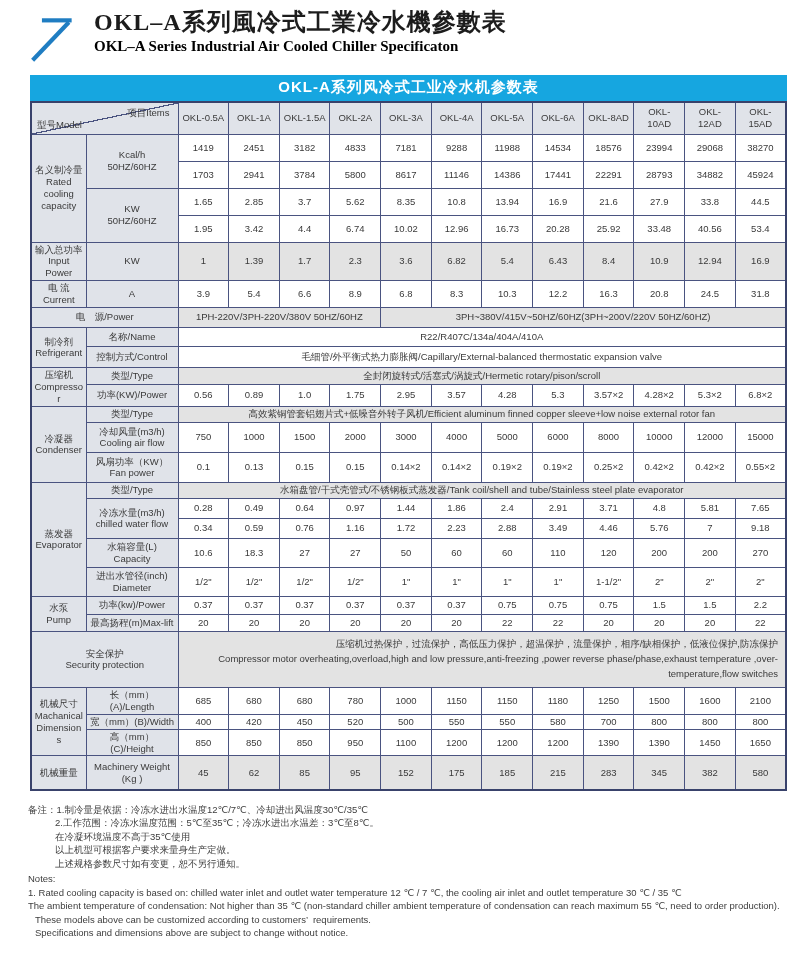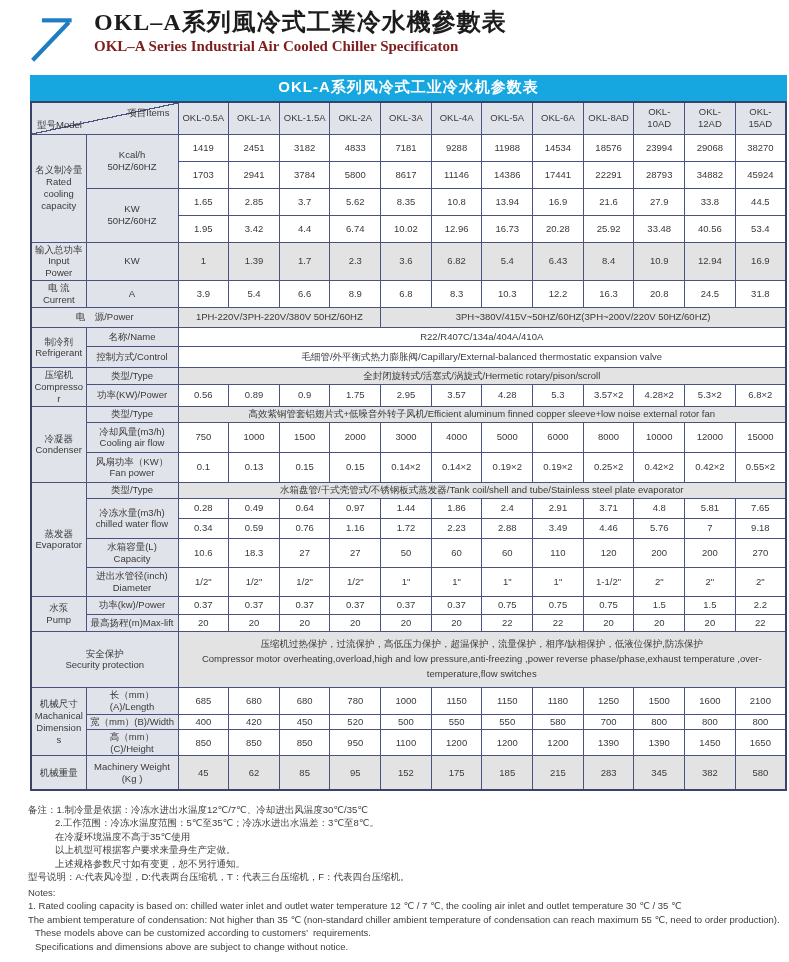--- a/index.html
+++ b/index.html
@@ -12,40 +12,40 @@
   html,body{margin:0;padding:0;}
   body{
     width:789px;height:962px;background:#ffffff;color:var(--ink);
     font-family:"Liberation Sans","DejaVu Sans",sans-serif;position:relative;overflow:hidden;
   }
   
   .hd{display:flex;align-items:flex-start;padding:8px 0 0 28px;}
   .hd .logo{width:52px;height:52px;flex:0 0 auto;margin-top:4px;}
   .hd .titles{margin-left:14px;font-family:Liberation Serif, serif;}
   .t-cn{font-size:24px;font-weight:bold;color:#1c1c1c;letter-spacing:1px;line-height:1.2;}
-  .t-en{font-size:15px;font-weight:bold;color:#7f1d1d;margin-top:1px;}
+  .t-en{font-size:15px;font-weight:bold;color:#000000;margin-top:1px;}
   
   .banner{
     margin:11px 0 0 30px;width:757px;background:var(--banner-bg);color:var(--banner-text);
     text-align:center;font-size:15px;font-weight:bold;padding:3px 0 4px 0;letter-spacing:1px;
   }
   
   table.spec{
     margin-left:30px;width:757px;border-collapse:collapse;table-layout:fixed;
     font-size:9.5px;color:#3a3a3a;border:2px solid var(--border-dark);
   }
   .spec th,.spec td{
     border:1px solid var(--border);text-align:center;vertical-align:middle;
     padding:1px 2px;font-weight:normal;line-height:1.25;word-wrap:break-word;
   }
   .spec th.lbl{background:var(--label-bg);white-space:pre-line;}
   .spec th.model{background:var(--label-bg);font-size:9.5px;}
   .spec tr.shade td{background:var(--shade-bg);}
   .spec td.full{padding:1px 4px;}
-  .spec td.la{text-align:center;padding:3px 7px;line-height:1.55;}
+  .spec td.la{text-align:right;padding:3px 7px;line-height:1.55;}
   .corner{background:var(--label-bg);position:relative;padding:0;
     background-image:linear-gradient(to bottom right,transparent calc(50% - 0.6px),var(--border) calc(50% - 0.6px),var(--border) calc(50% + 0.6px),transparent calc(50% + 0.6px));}
   .corner .c-model{position:absolute;left:5px;bottom:3px;font-size:9.5px;}
   .corner .c-items{position:absolute;right:8px;top:4px;font-size:9.5px;}
   .h15{height:15px}.h16{height:16px}.h17{height:17px}.h18{height:18px}.h19{height:19px}
   .h20{height:20px}.h21{height:21px}.h22{height:22px}.h26{height:26px}.h27{height:27px}
   .h29{height:29px}.h30{height:30px}.h32{height:32px}.h34{height:34px}.h56{height:56px}
   
   .notes{margin:12px 0 0 28px;font-size:9.5px;color:#3d3d3d;line-height:1.42;}
   .notes .nl{white-space:pre-wrap;}
@@ -212,21 +212,21 @@
       <tr class="h17 shade">
         <th class="lbl grp" rowspan="2">压缩机
 Compressor</th>
         <th class="lbl itm" rowspan="1">类型/Type</th>
         <td colspan="12" class="full">全封闭旋转式/活塞式/涡旋式/Hermetic rotary/pison/scroll</td>
       </tr>
       <tr class="h22">
         <th class="lbl itm" rowspan="1">功率(KW)/Power</th>
         <td>0.56</td>
         <td>0.89</td>
-        <td>0.9</td>
+        <td>1.0</td>
         <td>1.75</td>
         <td>2.95</td>
         <td>3.57</td>
         <td>4.28</td>
         <td>5.3</td>
         <td>3.57×2</td>
         <td>4.28×2</td>
         <td>5.3×2</td>
         <td>6.8×2</td>
       </tr>
@@ -444,21 +444,20 @@
     </tbody>
 </table>
 
 <div class="notes">
   <div class="blk-cn">
       <div class="nl">备注：1.制冷量是依据：冷冻水进出水温度12℃/7℃、冷却进出风温度30℃/35℃</div>
       <div class="nl ind-cn">2.工作范围：冷冻水温度范围：5℃至35℃；冷冻水进出水温差：3℃至8℃。</div>
       <div class="nl ind-cn">在冷凝环境温度不高于35℃使用</div>
       <div class="nl ind-cn">以上机型可根据客户要求来量身生产定做。</div>
       <div class="nl ind-cn">上述规格参数尺寸如有变更，恕不另行通知。</div>
-      <div class="nl">型号说明：A:代表风冷型，D:代表两台压缩机，T：代表三台压缩机，F：代表四台压缩机。</div>
     </div>
   <div class="blk-en">
       <div class="nl">Notes:</div>
       <div class="nl">1. Rated cooling capacity is based on: chilled water inlet and outlet water temperature 12 ℃ / 7 ℃, the cooling air inlet and outlet temperature 30 ℃ / 35 ℃</div>
       <div class="nl">The ambient temperature of condensation: Not higher than 35 ℃ (non-standard chiller ambient temperature of condensation can reach maximum 55 ℃, need to order production).</div>
       <div class="nl ind-en">These models above can be customized according to customers’  requirements.</div>
       <div class="nl ind-en">Specifications and dimensions above are subject to change without notice.</div>
     </div>
 </div>
 

